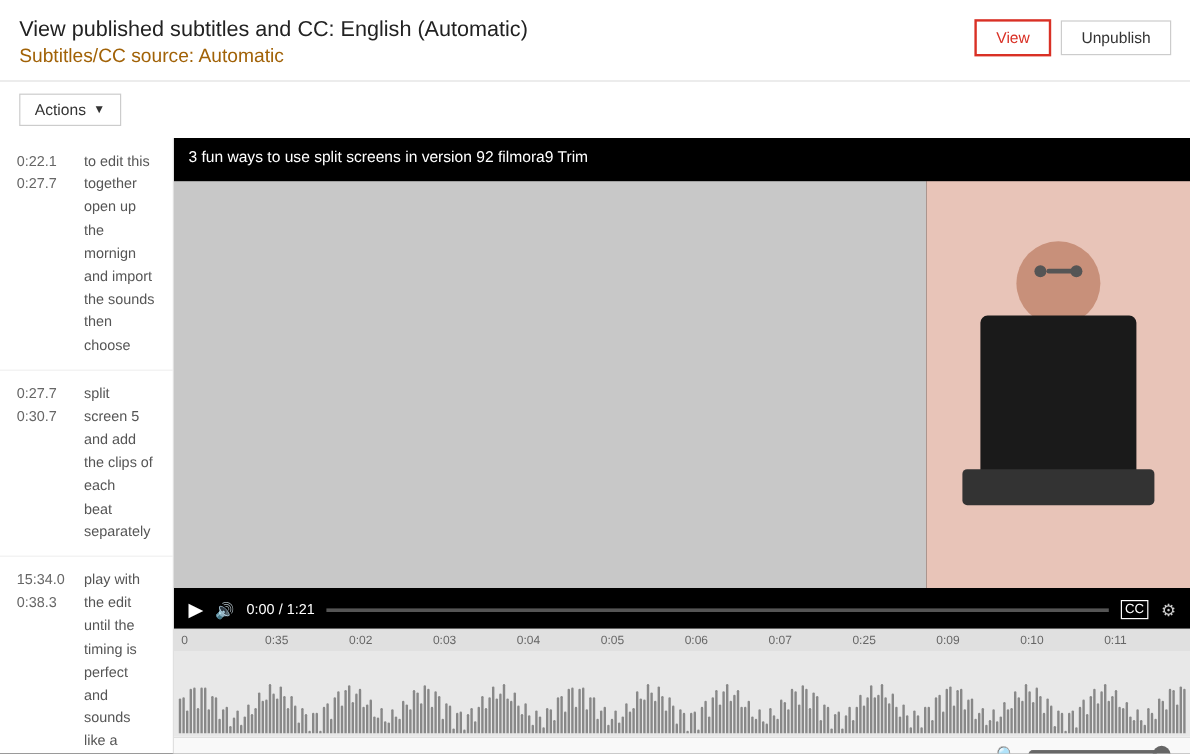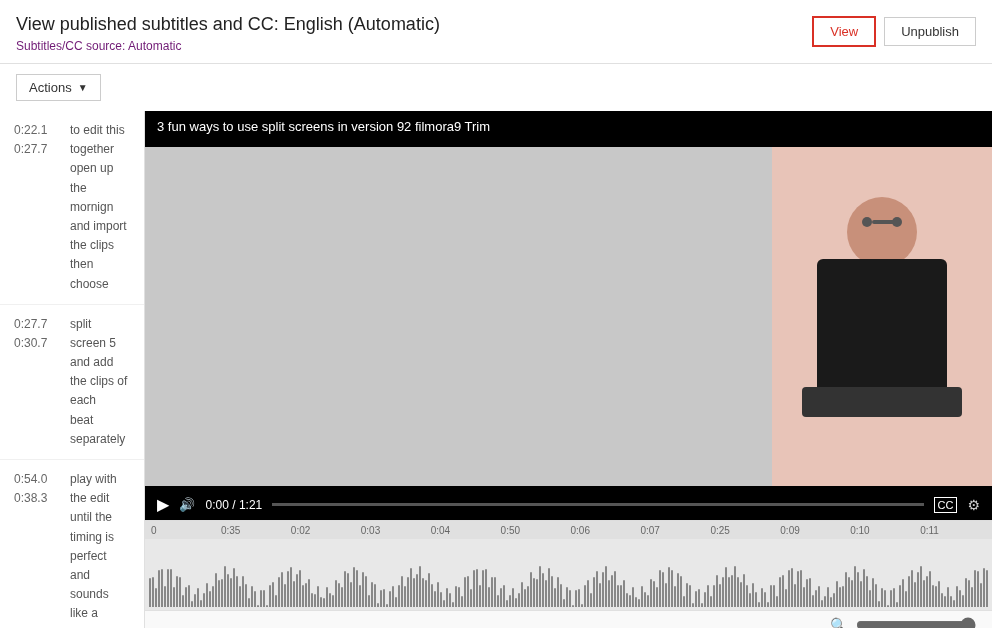--- a/index.html
+++ b/index.html
@@ -12,22 +12,22 @@
       padding: 14px 16px 10px 16px;
       border-bottom: 1px solid #e0e0e0;
     }
     .header-left h1 {
       font-size: 18px;
       font-weight: 400;
       color: #222;
       margin-bottom: 4px;
     }
     .header-left p {
-      font-size: 12px;
-      color: #701a75;
+      font-size: 16px;
+      color: #a16207;
     }
     .header-right {
       display: flex;
       gap: 8px;
       align-items: center;
       margin-top: 2px;
     }
     .btn-edit {
       border: 2px solid #d93025;
       color: #d93025;
@@ -266,33 +266,33 @@
 
 <div class="main-content">
 
   <div class="subtitle-list" id="subtitle-list">
       <div class="subtitle-item">
         <div class="subtitle-times">
           <span>0:22.1</span>
           <span>0:27.7</span>
         </div>
         <div class="subtitle-text" style="white-space: pre-line;">to edit this together open up the
-mornign and import the clips then choose</div>
+mornign and import the sounds then choose</div>
       </div>
       <div class="subtitle-item">
         <div class="subtitle-times">
           <span>0:27.7</span>
           <span>0:30.7</span>
         </div>
         <div class="subtitle-text" style="white-space: pre-line;">split screen 5 and add the clips of each
 beat separately</div>
       </div>
       <div class="subtitle-item">
         <div class="subtitle-times">
-          <span>0:54.0</span>
+          <span>15:34.0</span>
           <span>0:38.3</span>
         </div>
         <div class="subtitle-text" style="white-space: pre-line;">play with the edit until the timing is
 perfect and sounds like a unified melody</div>
       </div>
     </div>
 
   <div class="video-panel">
     <div class="video-container">
       <div class="video-title-bar">3 fun ways to use split screens in version 92 filmora9 Trim</div>
@@ -328,21 +328,21 @@
       </div>
     </div>
 
     <div class="timeline-area">
       <div class="timeline-ruler" id="timeline-ruler">
           <div class="ruler-mark">0</div>
           <div class="ruler-mark">0:35</div>
           <div class="ruler-mark">0:02</div>
           <div class="ruler-mark">0:03</div>
           <div class="ruler-mark">0:04</div>
-          <div class="ruler-mark">0:50</div>
+          <div class="ruler-mark">0:05</div>
           <div class="ruler-mark">0:06</div>
           <div class="ruler-mark">0:07</div>
           <div class="ruler-mark">0:25</div>
           <div class="ruler-mark">0:09</div>
           <div class="ruler-mark">0:10</div>
           <div class="ruler-mark">0:11</div>
         </div>
       <div class="waveform" id="waveform">
           <div style="width: 2px; height: 29px; background: rgb(136, 136, 136); flex-shrink: 0; border-radius: 1px 1px 0px 0px;"></div>
           <div style="width: 2px; height: 30px; background: rgb(136, 136, 136); flex-shrink: 0; border-radius: 1px 1px 0px 0px;"></div>

